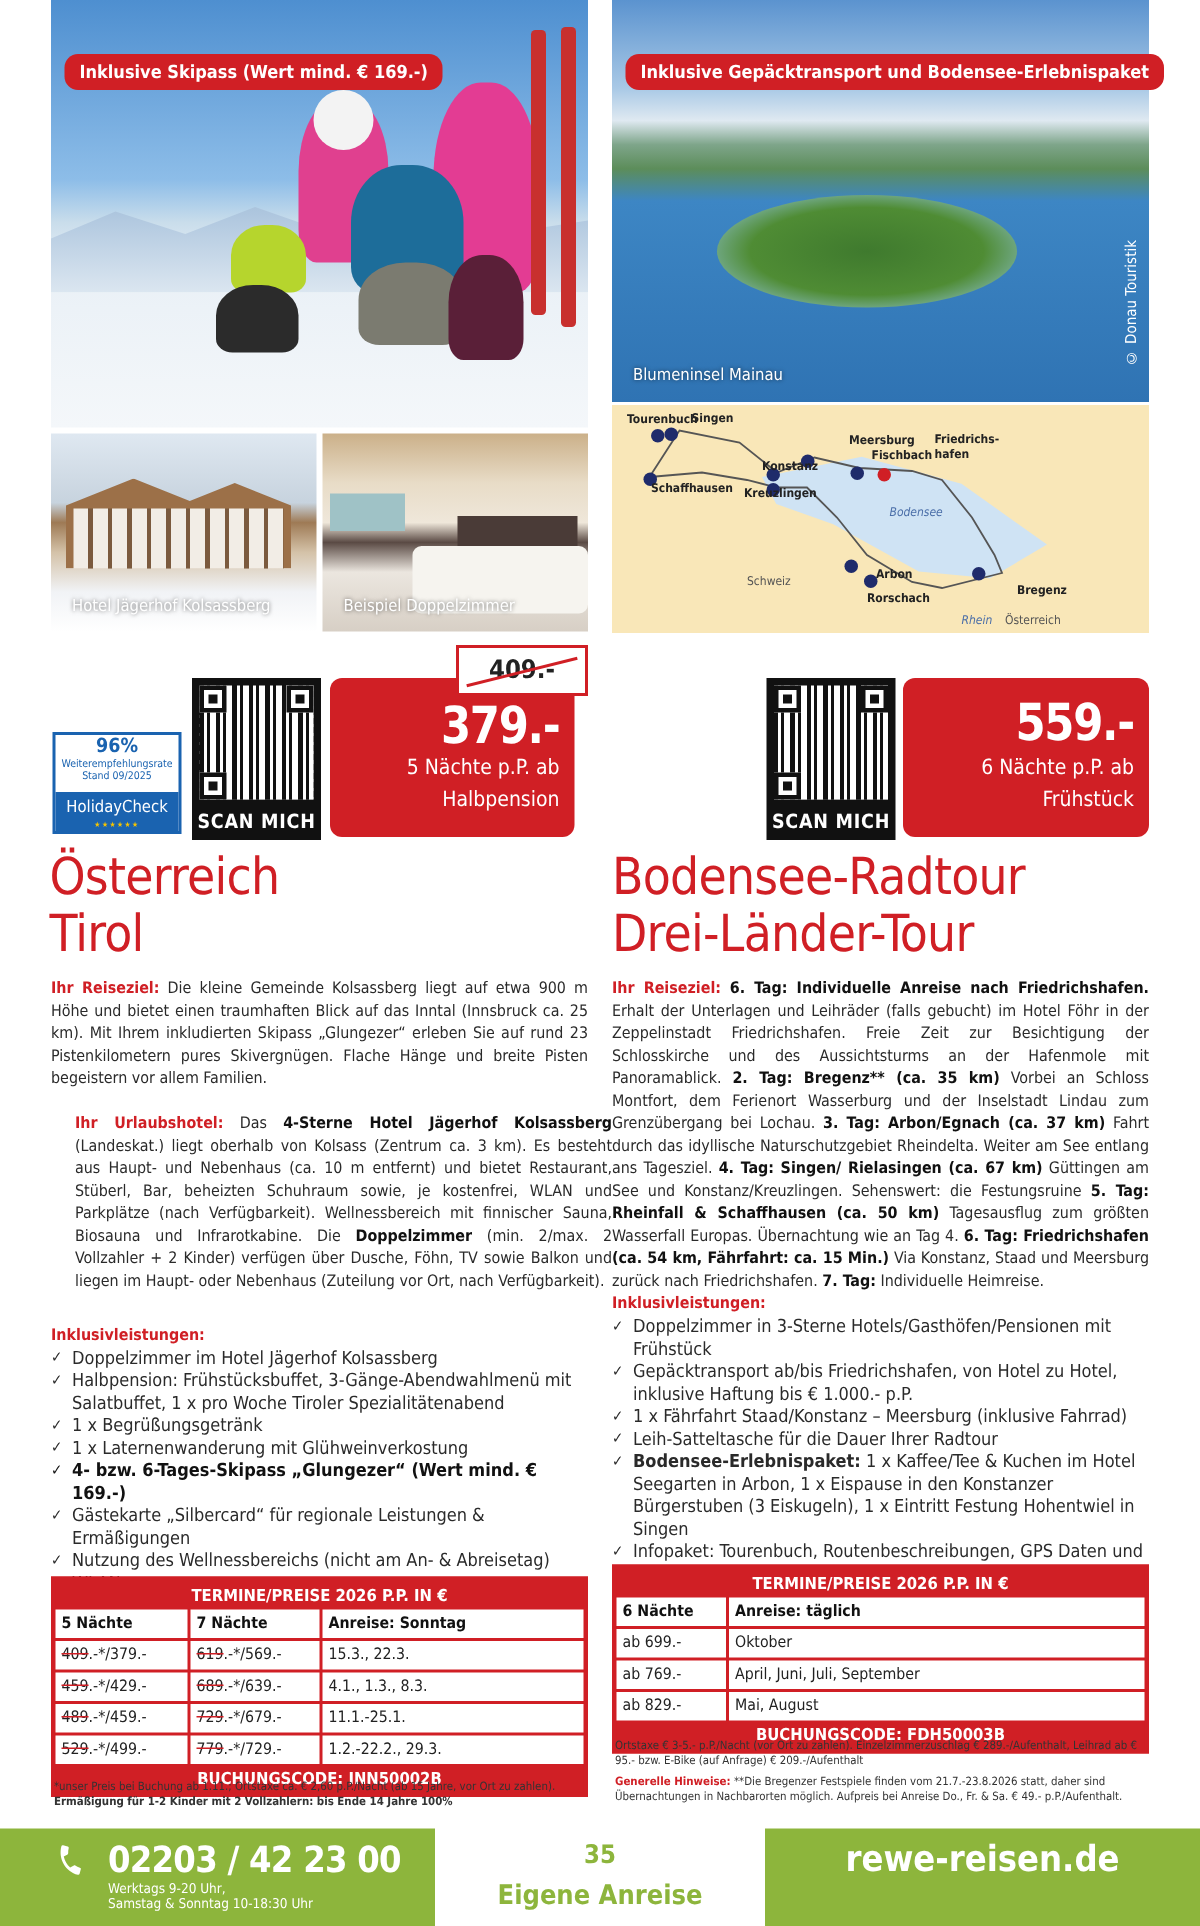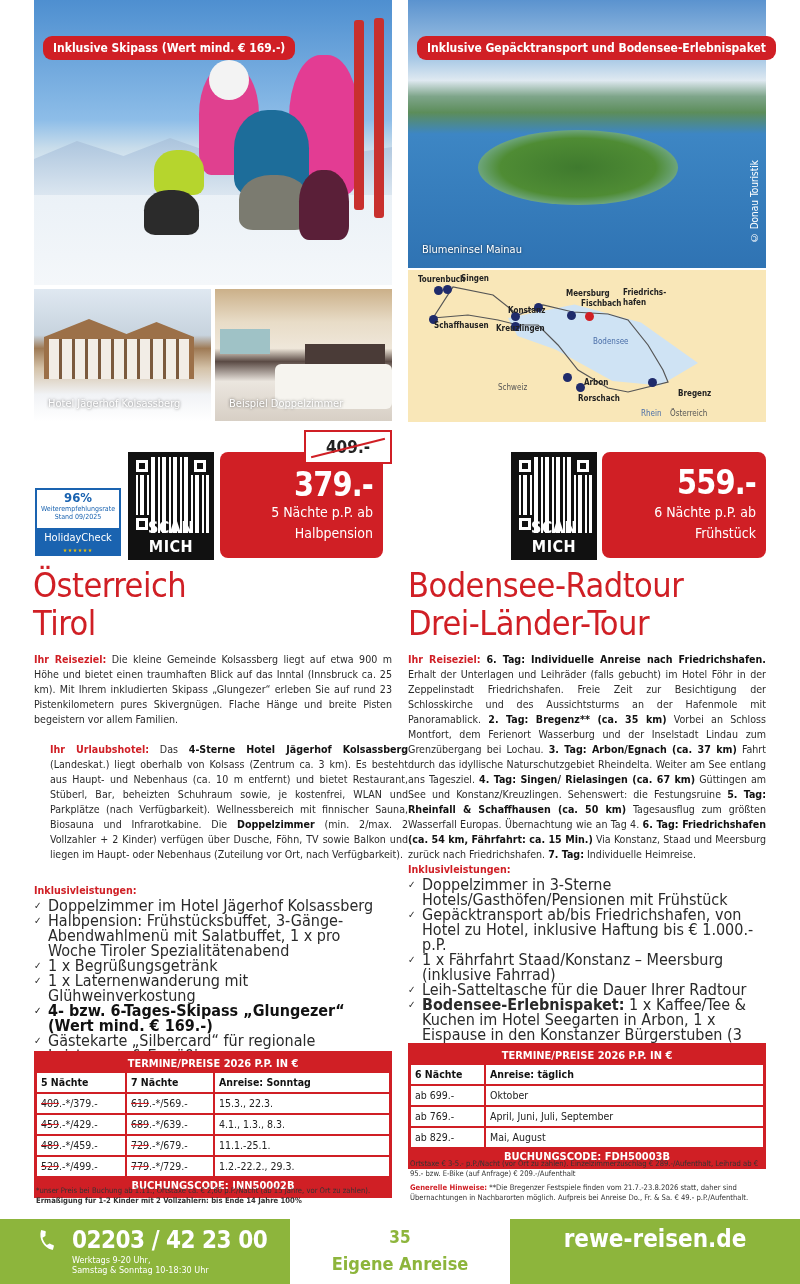--- a/index.html
+++ b/index.html
@@ -29,57 +29,57 @@
   .photo-caption { position: absolute; color: #fff; font-size: 11px; text-shadow: 0 0 3px rgba(0,0,0,.6); }
   .badge-red { position: absolute; background: #d01f25; color: #fff; font-weight: bold; font-size: 12px;
     border-radius: 9px; padding: 5px 10px; white-space: nowrap; }
 
   .credit { position:absolute; right: 6px; top: 160px; color: #fff; font-size: 10px;
     writing-mode: vertical-rl; transform: rotate(180deg); }
 
   
   .map-label { position: absolute; font-size: 8px; font-weight: bold; color: #222; white-space: nowrap; line-height: 1.05; }
   .map-label.plain { font-weight: normal; color: #555; }
-  .map-label.italic { font-weight: normal; color: #4a6ea8; }
+  .map-label.italic { font-style: italic; font-weight: normal; color: #4a6ea8; }
   .map-dot { position: absolute; width: 9px; height: 9px; border-radius: 50%; background: #1f2b6b; }
   .map-dot.red { background: #d01f25; }
 
   
   .hc { position: absolute; left: 35px; top: 488px; width: 86px; height: 68px; border: 2px solid #1a63b0; background:#fff; text-align:center; }
   .hc .pct { color: #1a63b0; font-weight: bold; font-size: 13px; line-height: 14px; margin-top: 1px; }
   .hc .sm { color: #1a63b0; font-size: 7px; line-height: 8px; }
   .hc .brand { position:absolute; left:0; right:0; bottom:0; height: 26px; background: #1a63b0; color: #fff; font-size: 11px; line-height: 20px; }
   .hc .stars { position:absolute; left:0; right:0; bottom:1px; color:#f5c400; font-size: 5px; line-height:6px; letter-spacing: 1px; }
 
   
   .qr { position: absolute; width: 86px; height: 108px; background: #111; }
   .qr .code { position: absolute; left: 5px; top: 5px; width: 76px; height: 76px; background:
      repeating-linear-gradient(90deg, #111 0 3px, #fff 3px 5px, #111 5px 7px, #fff 7px 11px),
      repeating-linear-gradient(0deg, rgba(255,255,255,.6) 0 2px, rgba(0,0,0,0) 2px 6px);
      background-blend-mode: multiply; }
   .qr .finder { position:absolute; width: 18px; height: 18px; border: 3px solid #111; background: #fff; }
   .qr .finder::after { content:""; position:absolute; left:3px; top:3px; width:6px; height:6px; background:#111; }
-  .qr .scan { position:absolute; left:0; right:0; bottom: 4px; color: #fff; font-weight: bold; font-size: 16px; text-align:center; letter-spacing: .5px; }
+  .qr .scan { position:absolute; left:0; right:0; bottom: 4px; color: #fff; font-weight: bold; font-size: 13px; text-align:center; letter-spacing: .5px; }
 
   
   .price-box { position: absolute; background: #d01f25; border-radius: 8px; color: #fff; text-align: right; padding-right: 10px; }
   .price-main { font-family: "Liberation Sans Narrow", "DejaVu Sans", sans-serif; font-weight: bold; font-size: 34px; line-height: 36px; letter-spacing: -1px; transform: scaleX(.85); transform-origin: right; }
   .price-sub { font-size: 14px; line-height: 21px; }
   .old-price { position:absolute; background:#fff; border: 2px solid #d01f25; color:#222; font-weight:bold; font-size: 17px; text-align:center; }
   .old-price .strike { position:absolute; left: 4px; right: 4px; top: 50%; height: 2px; background:#d01f25; transform: rotate(-14deg); }
 
   
   .title { position: absolute; color: #d01f25; font-size: 34px; line-height: 38px; font-weight: normal; letter-spacing: -0.5px; }
 
   
   .text { position: absolute; font-size: 10.6px; line-height: 15px; color: #2a2a2a; text-align: justify; }
   .text .hl { color: #d01f25; font-weight: bold; }
   .text b { color: #111; }
   .section-h { color: #d01f25; font-weight: bold; font-size: 10.6px; line-height: 15px; }
-  ul.checks { list-style: none; font-size: 16px; line-height: 15px; color:#2a2a2a; }
+  ul.checks { list-style: none; font-size: 12px; line-height: 15px; color:#2a2a2a; }
   ul.checks li { position: relative; padding-left: 14px; }
   ul.checks li::before { content: "✓"; position:absolute; left: 0; top: 0; font-size: 10px; }
 
   
   .ptable { position: absolute; border: 3px solid #d01f25; background: #d01f25; }
   .ptable .th { color:#fff; font-weight:bold; font-size: 11px; text-align:center; height: 19px; line-height: 19px; }
   .ptable .grid { display: grid; gap: 2px; background: #d01f25; }
   .ptable .cell { background:#fff; font-size: 10.5px; line-height: 19px; height: 19px; padding-left: 4px; white-space: nowrap; overflow:hidden; }
   .ptable .cell.hd { font-weight: bold; color:#111; }
   .ptable .foot { color:#fff; font-weight:bold; font-size: 11px; text-align:center; height: 19px; line-height: 20px; }

